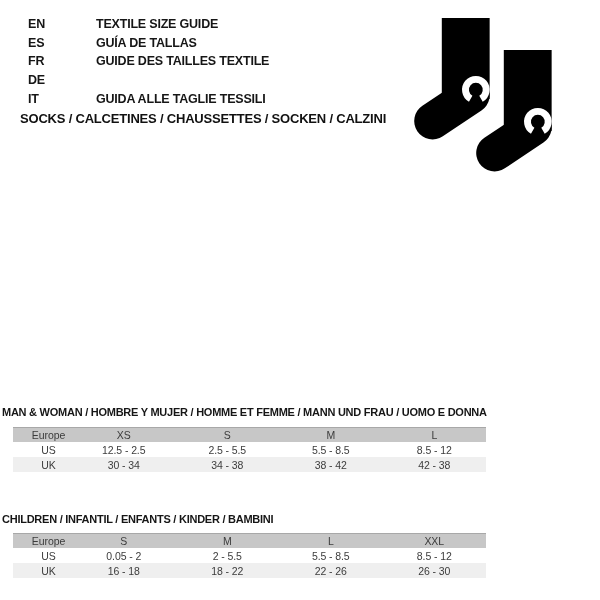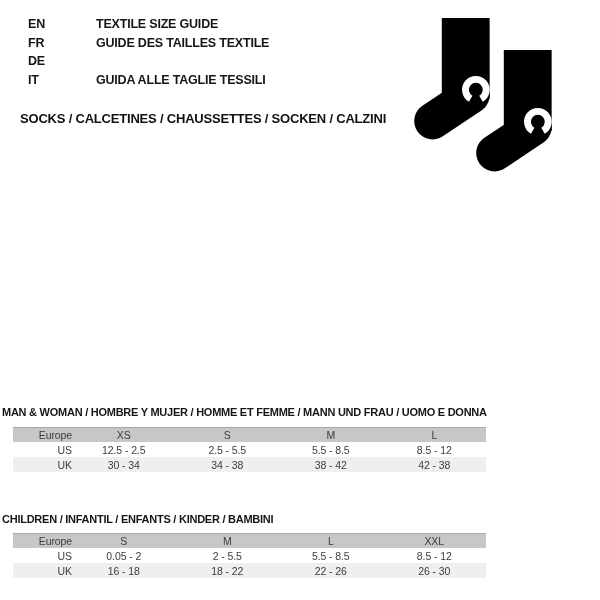--- a/index.html
+++ b/index.html
@@ -41,30 +41,34 @@
   .size-table.t1{top:427px;}
   .size-table.t2{top:533px;}
   .t-row{
     display:flex;height:15px;align-items:center;
     font-size:10.5px;color:#3c3c3c;letter-spacing:-0.1px;
   }
   .t-row.head{
     background:#c7c7c7;border-top:1px solid #a8a8a8;box-sizing:border-box;
   }
   .t-row.alt{background:#efefef;}
-  .t-row .c0{width:59px;padding-left:12px;text-align:right;box-sizing:border-box;}
+  .t-row .c0{width:59px;padding-left:12px;text-align:center;box-sizing:border-box;}
   .t-row .c{width:103.5px;text-align:center;}
 </style>
 </head>
 <body>
 
 <div class="lang-block">
   <div class="lang-row">
     <span class="lang-code">EN</span>
     <span class="lang-label">TEXTILE SIZE GUIDE</span>
+  </div>
+  <div class="lang-row">
+    <span class="lang-code">ES</span>
+    <span class="lang-label">GUÍA DE TALLAS</span>
   </div>
   <div class="lang-row">
     <span class="lang-code">FR</span>
     <span class="lang-label">GUIDE DES TAILLES TEXTILE</span>
   </div>
   <div class="lang-row">
     <span class="lang-code">DE</span>
   </div>
   <div class="lang-row">
     <span class="lang-code">IT</span>

